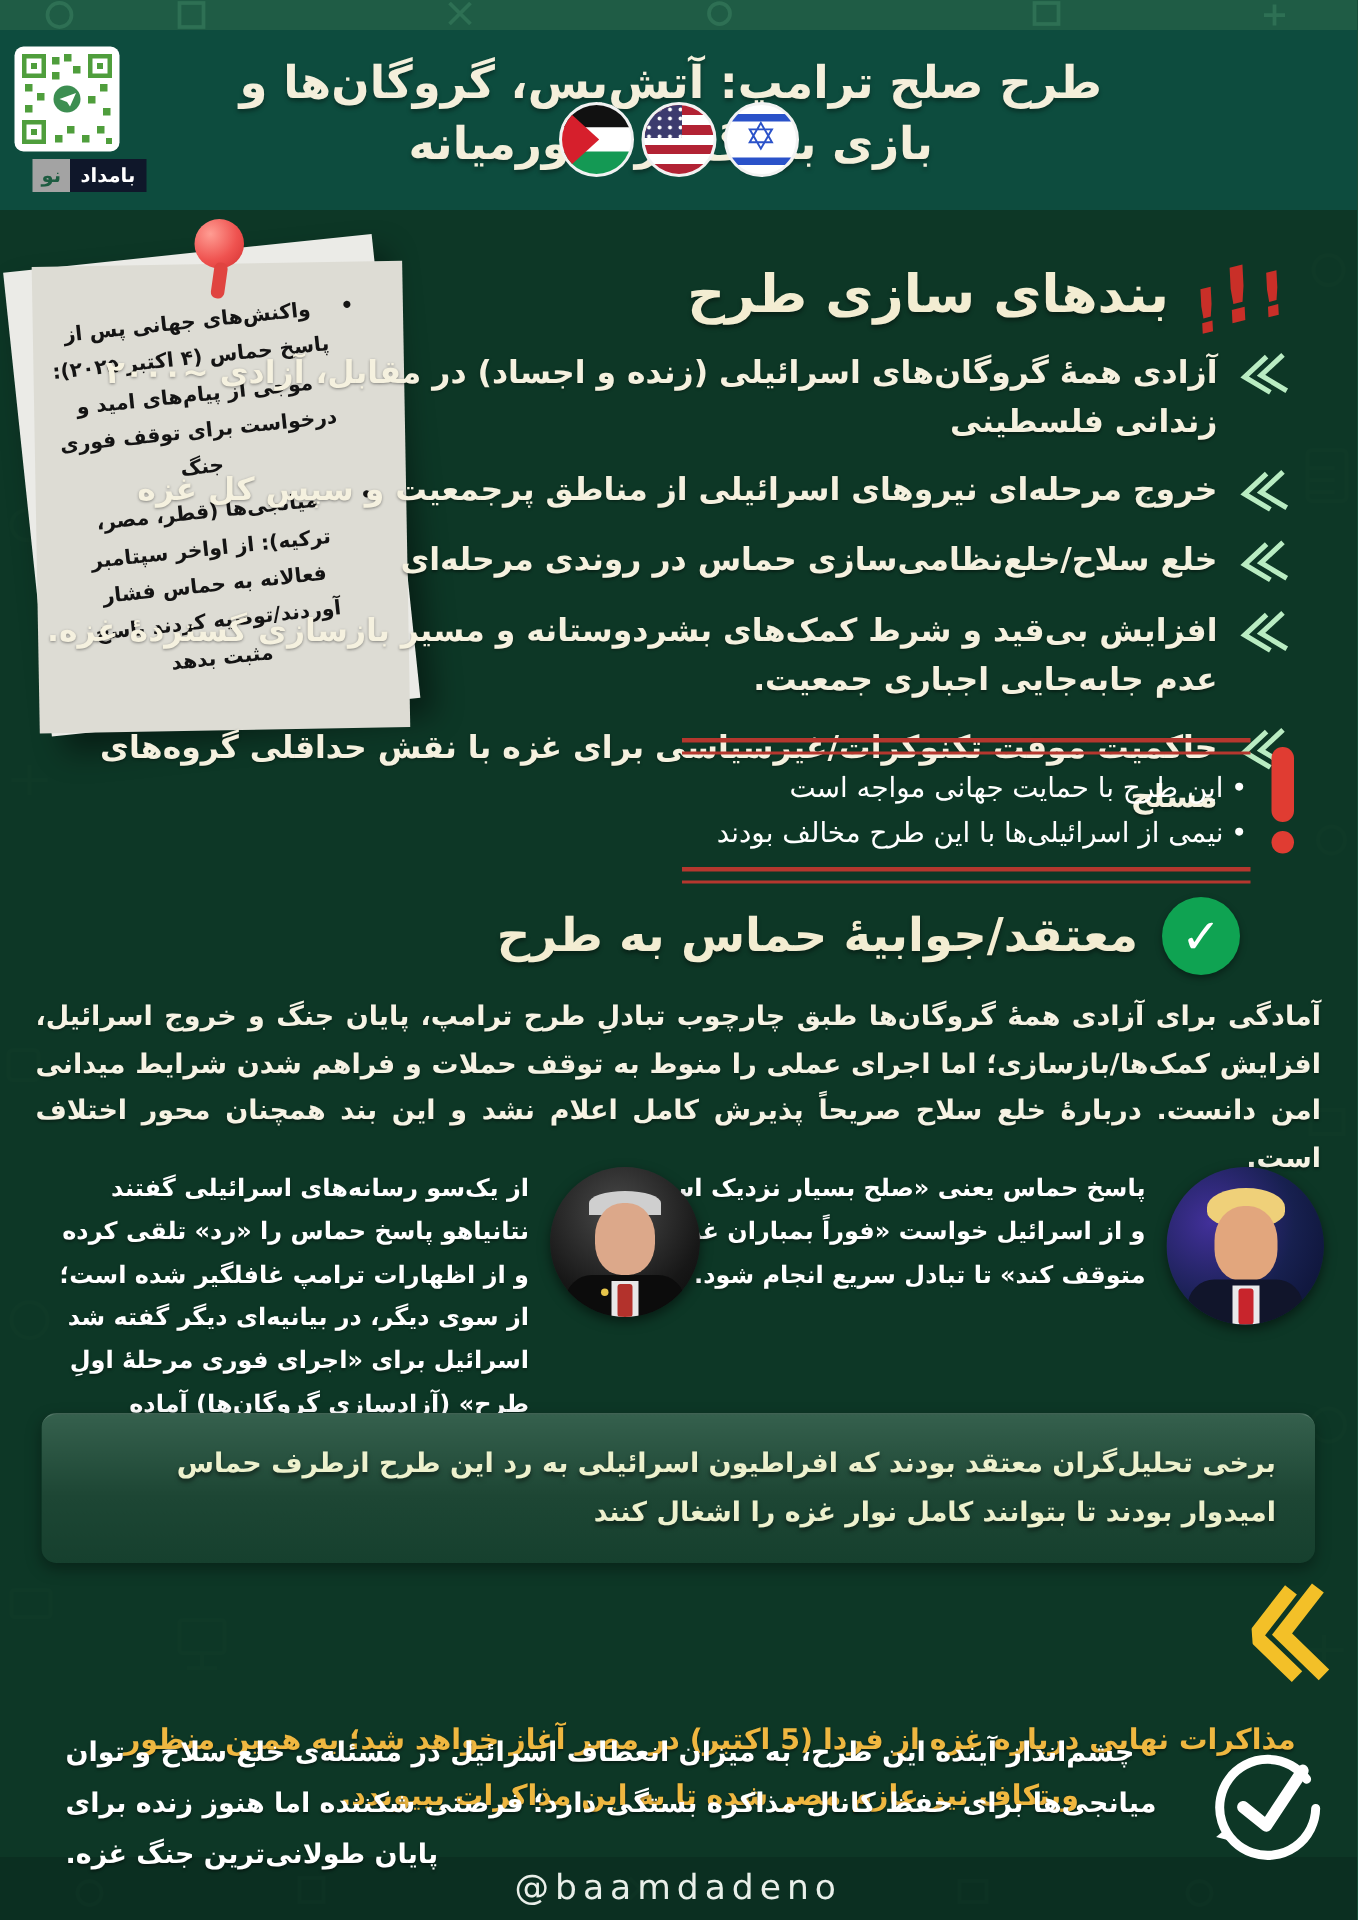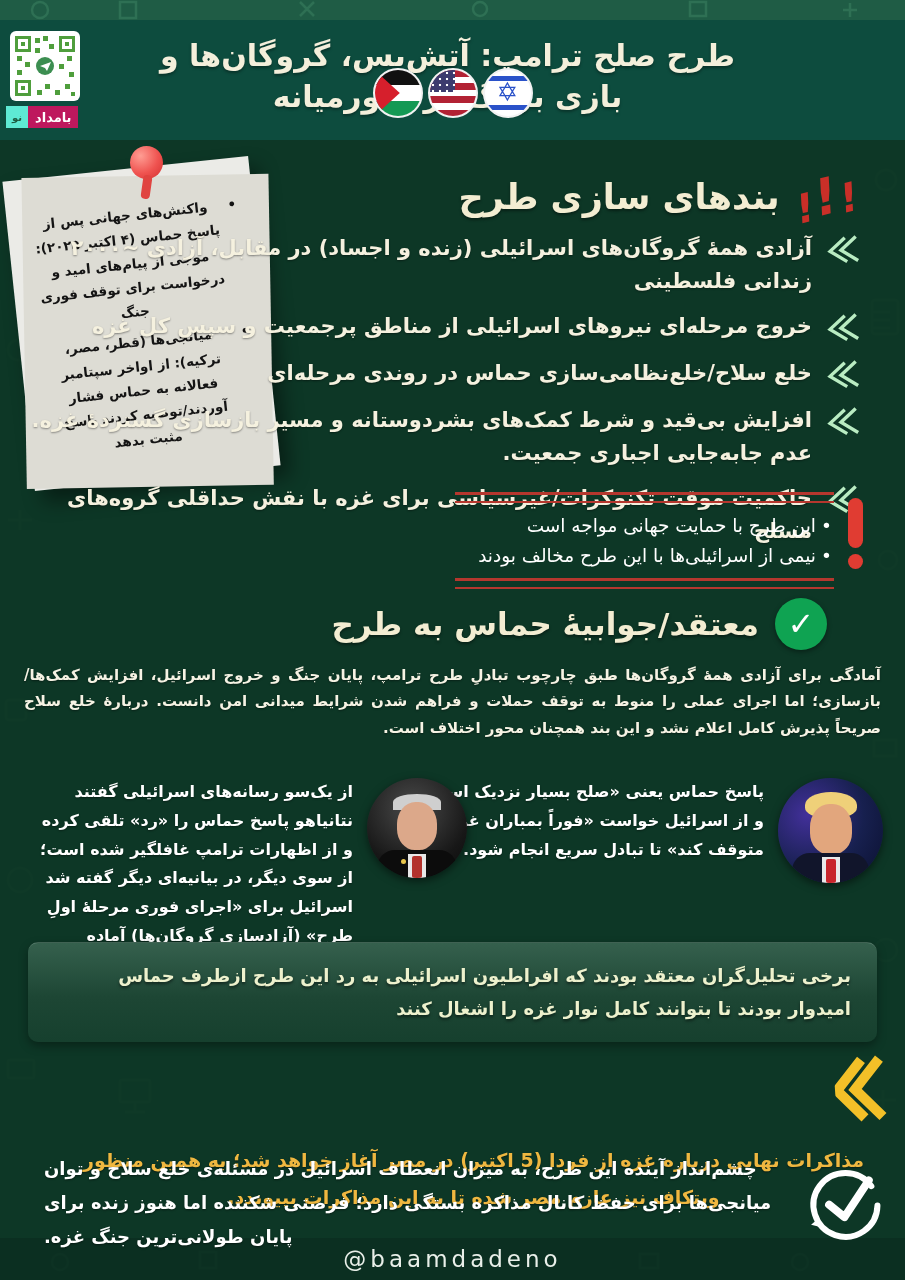--- a/index.html
+++ b/index.html
@@ -26,22 +26,22 @@
   .us-stripes{position:absolute;inset:0;background:repeating-linear-gradient(180deg,#b22234 0 6.6px,#ffffff 6.6px 13.2px);}
   .us-canton{position:absolute;top:0;left:0;width:55%;height:48%;background:#3c3b6e;
      background-image:radial-gradient(circle at 3px 3px,#fff 1px,rgba(0,0,0,0) 1.6px);background-size:7px 6px;}
   .il-bar-t{position:absolute;top:13%;left:0;right:0;height:11%;background:#2a52c9;}
   .il-bar-b{position:absolute;bottom:13%;left:0;right:0;height:11%;background:#2a52c9;}
   .il-star{position:absolute;top:50%;left:50%;transform:translate(-50%,-54%);color:#2a52c9;font-size:26px;line-height:1;}
   
   .qrbox{position:absolute;top:31px;right:825px;left:10px;width:70px;height:70px;background:#fff;border-radius:6px;
          padding:3px;z-index:4;box-sizing:border-box;}
   .logo{position:absolute;top:106px;left:6px;display:flex;direction:rtl;z-index:4;height:22px;}
-  .logo-a{background:#be185d;color:#fff;font-size:13px;font-weight:bold;padding:2px 7px;display:flex;align-items:center;}
-  .logo-b{background:#5eead4;color:#1d5c41;font-size:10px;font-weight:bold;padding:2px 6px;display:flex;align-items:center;}
+  .logo-a{background:#0f172a;color:#fff;font-size:13px;font-weight:bold;padding:2px 7px;display:flex;align-items:center;}
+  .logo-b{background:#a3a3a3;color:#1d5c41;font-size:13px;font-weight:bold;padding:2px 6px;display:flex;align-items:center;margin-left:16px;}
   
   .note-wrap{position:absolute;top:168px;right:640px;left:18px;width:247px;z-index:5;}
   .note{position:relative;background:#ebebe7;transform:rotate(-6deg);box-shadow:8px 12px 20px rgba(0,0,0,.45);
         padding:34px 16px 22px 16px;min-height:210px;}
   .note:before{content:"";position:absolute;inset:0;background:#dddcd4;transform:rotate(5deg) translate(6px,8px);z-index:-1;}
   .note ul{margin:0;padding:0 14px 0 4px;list-style:none;}
   .note li{position:relative;color:#141414;font-size:13.5px;font-weight:bold;line-height:1.8;text-align:center;margin-bottom:6px;}
   .note li:before{content:"•";position:absolute;right:-13px;top:0;color:#141414;}
   .pin{position:absolute;top:-22px;right:98px;width:40px;height:58px;z-index:6;}
   .pin-ball{position:absolute;top:0;right:4px;width:33px;height:33px;border-radius:50%;
@@ -65,21 +65,21 @@
   .warn-body{flex:1;}
   .dline{height:6px;border-top:3px solid #b5372e;border-bottom:2px solid #b5372e;}
   .warn-items{margin:8px 0;padding:0 18px 0 0;list-style:none;}
   .warn-items li{position:relative;color:#ffffff;font-size:18.5px;font-weight:normal;line-height:1.6;}
   .warn-items li:before{content:"•";position:absolute;right:-16px;color:#fff;}
   
   .sec2-head{position:absolute;top:598px;right:78px;display:flex;align-items:center;gap:16px;z-index:5;}
   .checkcircle{width:52px;height:52px;border-radius:50%;background:#0fa352;display:flex;align-items:center;justify-content:center;
      color:#fff;font-size:32px;font-weight:bold;box-shadow:0 2px 5px rgba(0,0,0,.4);}
   .h2{color:#f3edd2;font-size:31px;font-weight:bold;text-shadow:0 2px 3px rgba(0,0,0,.4);}
-  .hamas-body{position:absolute;top:662px;right:24px;left:24px;color:#f6f3e4;font-size:15px;font-weight:bold;
+  .hamas-body{position:absolute;top:662px;right:24px;left:24px;color:#f6f3e4;font-size:18px;font-weight:bold;
      line-height:1.75;text-align:justify;z-index:5;text-shadow:0 1px 2px rgba(0,0,0,.4);}
   
   .quote-r{position:absolute;top:778px;right:22px;width:470px;display:flex;gap:14px;z-index:5;}
   .quote-l{position:absolute;top:778px;right:438px;left:40px;display:flex;gap:14px;z-index:5;}
   .avatar{flex:0 0 auto;border-radius:50%;overflow:hidden;position:relative;box-shadow:0 3px 8px rgba(0,0,0,.5);}
   .av-105{width:105px;height:105px;} .av-100{width:100px;height:100px;}
   .qtext{color:#ffffff;font-size:16px;font-weight:bold;line-height:1.8;text-align:right;text-shadow:0 1px 2px rgba(0,0,0,.4);}
   
   .tr-bg{position:absolute;inset:0;background:radial-gradient(circle at 28% 35%,#42309a,#17204f 55%,#0a0f2e);}
   .tr-suit{position:absolute;bottom:-12px;left:14px;right:14px;height:42px;background:#11152b;border-radius:18px 18px 0 0;}

